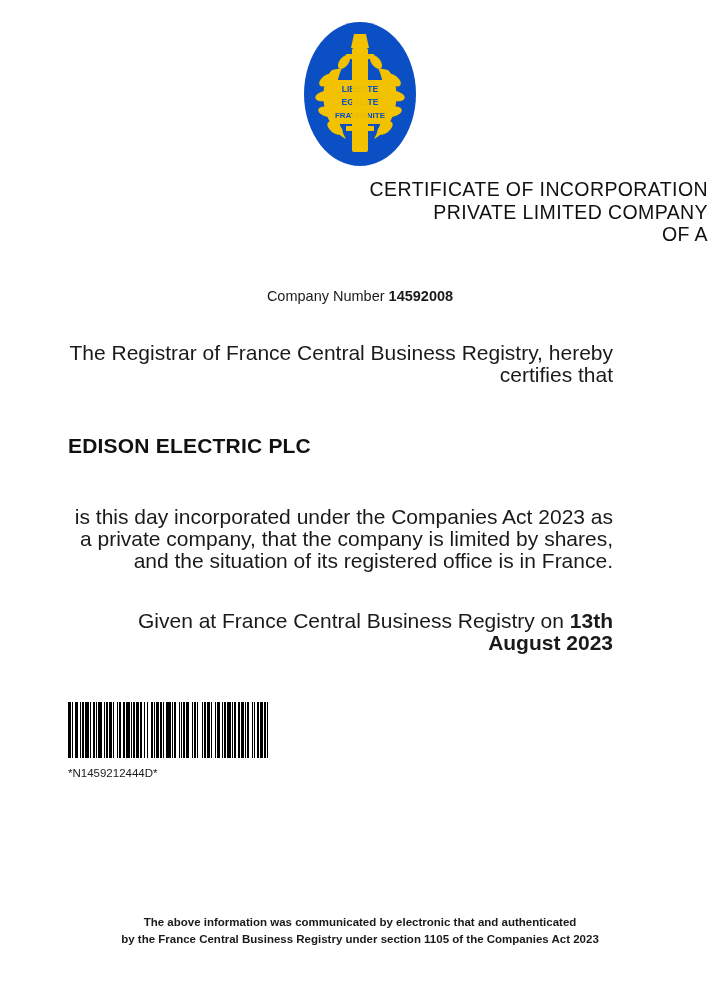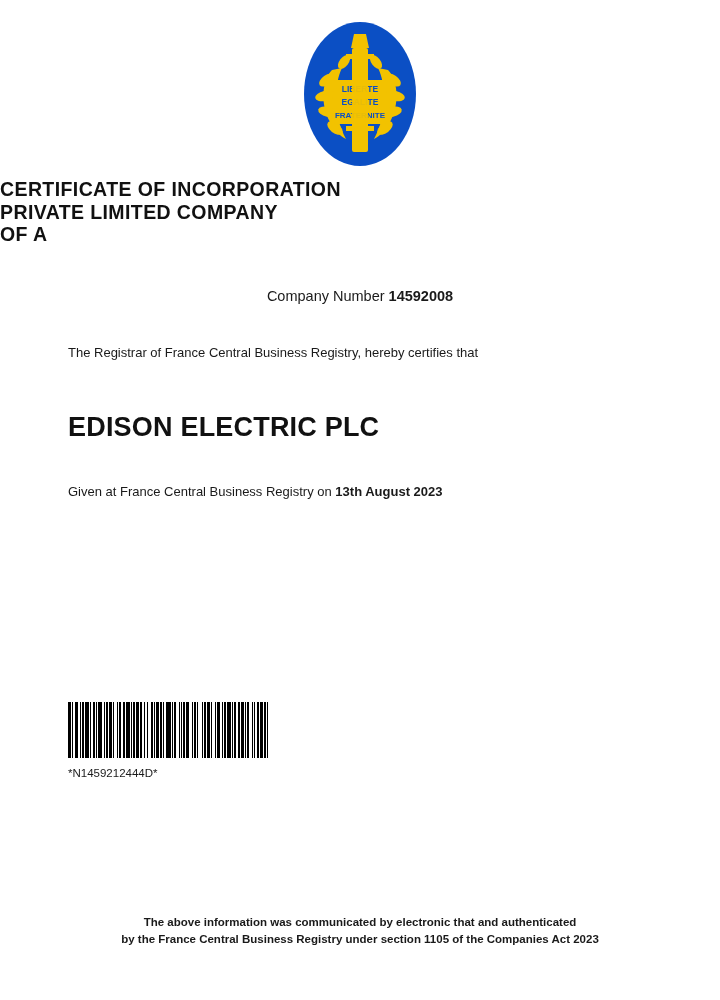--- a/index.html
+++ b/index.html
@@ -36,22 +36,22 @@
     width: 120px;
     height: 152px;
   }
 
   
   .title-block {
     position: absolute;
     top: 178px;
     left: 0;
     right: 12px;
-    text-align: left;
-    font-weight: bold;
+    text-align: right;
+    font-weight: normal;
     font-size: 19.5px;
     letter-spacing: 0.4px;
     line-height: 22.5px;
     color: #111;
   }
   .title-block div { white-space: nowrap; }
 
   
   .company-number {
     position: absolute;
@@ -65,28 +65,29 @@
   .company-number b { font-weight: bold; text-align: center; }
 
   
   .body-area {
     position: absolute;
     left: 68px;
     right: 68px;
     top: 342px;
   }
   .para {
-    font-size: 13px;
+    font-size: 21px;
     line-height: 22px;
     color: #1a1a1a;
     max-width: 545px;
+    text-align: right;
   }
   .company-name {
     margin-top: 48px;
-    font-size: 27px;
+    font-size: 21px;
     font-weight: bold;
     letter-spacing: 0.2px;
     color: #111;
   }
   .para-incorp {
     margin-top: 48px;
     max-width: 545px;
   }
   .para-given {
     margin-top: 38px;
@@ -180,20 +181,21 @@
   <div class="company-number">
     <span>Company Number</span>
     <b>14592008</b>
   </div>
 
   <div class="body-area">
     <div class="para">The Registrar of France Central Business Registry, hereby certifies that</div>
 
     <div class="company-name">EDISON ELECTRIC PLC</div>
 
+    <div class="para para-incorp">is this day incorporated under the Companies Act 2023 as a private company, that the company is limited by shares, and the situation of its registered office is in France.</div>
 
     <div class="para para-given">
       <span>Given at France Central Business Registry on </span><b>13th August 2023</b>
     </div>
   </div>
 
   <div class="barcode-area">
     <div class="barcode" id="barcode">
         <i style="width: 3.15px;"></i>
         <i style="width: 1.05px; background: transparent;"></i>

